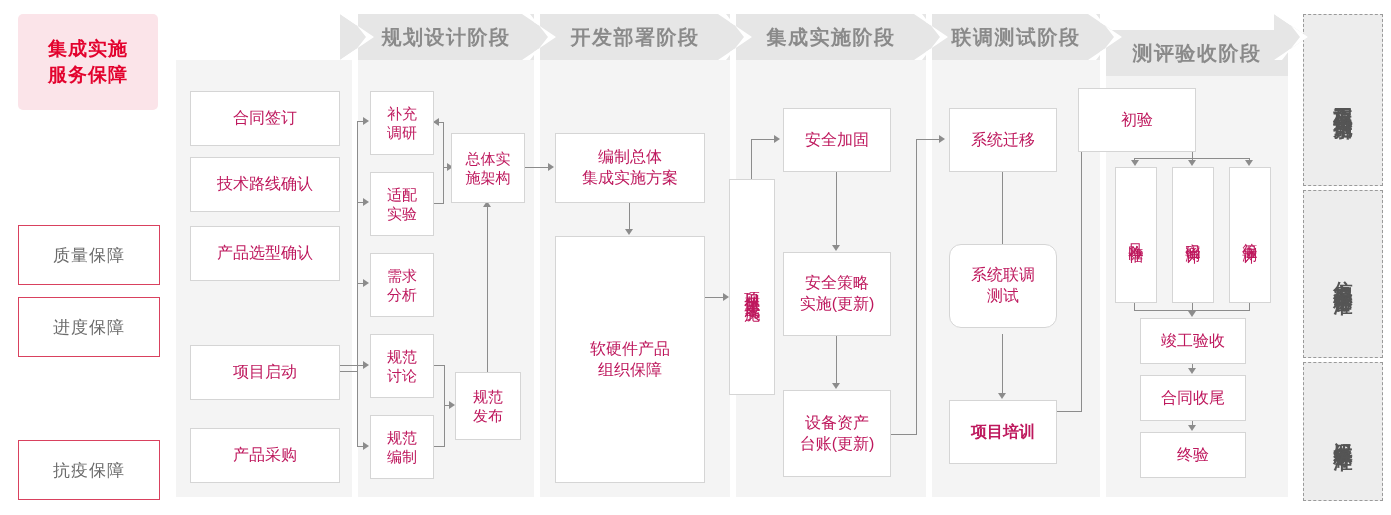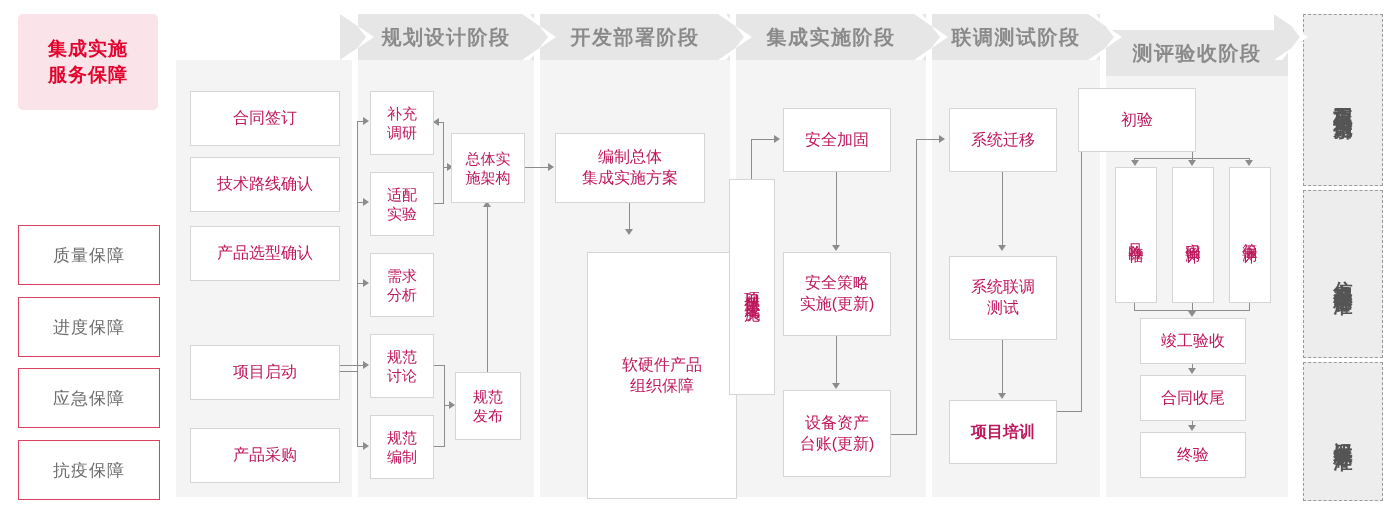--- a/index.html
+++ b/index.html
@@ -78,21 +78,20 @@
 <div id="root">
 
   <div class="lead-box">
     <div>
       <div>集成实施</div>
       <div>服务保障</div>
     </div>
   </div>
   <div class="guard-box" style="top:225px">质量保障</div>
   <div class="guard-box" style="top:297px">进度保障</div>
-  <div class="guard-box" style="top:368px">应急保障</div>
   <div class="guard-box" style="top:440px">抗疫保障</div>
 
   <div class="phase-body" style="left:176px; width:176px; height:437px;"></div>
   <div class="phase-body" style="left:358px; width:176px; height:437px;"></div>
   <div class="phase-body" style="left:540px; width:190px; height:437px;"></div>
   <div class="phase-body" style="left:736px; width:190px; height:437px;"></div>
   <div class="phase-body" style="left:932px; width:168px; height:437px;"></div>
   <div class="phase-body" style="left:1106px;width:182px; height:437px;"></div>
 
   <div class="chev" style="left:340px;"></div>
@@ -166,21 +165,21 @@
       <div>发布</div>
     </div>
   </div>
 
   <div class="node" style="left:555px; top:133px; width:148px; height:68px;">
     <div>
       <div>编制总体</div>
       <div>集成实施方案</div>
     </div>
   </div>
-  <div class="node" style="left:587px; top:236px; width:148px; height:245px;margin-top:16px;">
+  <div class="node" style="left:555px; top:236px; width:148px; height:245px;">
     <div>
       <div>软硬件产品</div>
       <div>组织保障</div>
     </div>
   </div>
 
   <div class="node vert" style="left:729px; top:179px; width:44px; height:214px;">项目整体集成实施</div>
   <div class="node" style="left:783px; top:108px; width:106px; height:62px;">安全加固</div>
   <div class="node" style="left:783px; top:390px; width:106px; height:85px;">
     <div>
@@ -189,21 +188,21 @@
     </div>
   </div>
   <div class="node" style="left:783px; top:252px; width:106px; height:82px;">
     <div>
       <div>安全策略</div>
       <div>实施(更新)</div>
     </div>
   </div>
 
   <div class="node" style="left:949px; top:108px; width:106px; height:62px;">系统迁移</div>
-  <div class="node" style="left:949px; top:256px; width:106px; height:82px;">
+  <div class="node" style="left:949px; top:244px; width:106px; height:82px;border-radius:12px;">
     <div>
       <div>系统联调</div>
       <div>测试</div>
     </div>
   </div>
   <div class="node" style="left:949px; top:400px; width:106px; height:62px;font-weight:bold;">项目培训</div>
 
   <div class="node" style="left:1078px; top:88px;  width:116px; height:62px;text-align:center;">初验</div>
   <div class="node vert" style="left:1115px; top:167px; width:40px; height:134px; font-size:15px;">风险评估</div>
   <div class="node vert" style="left:1172px; top:167px; width:40px; height:134px; font-size:15px;">密码测评</div>

